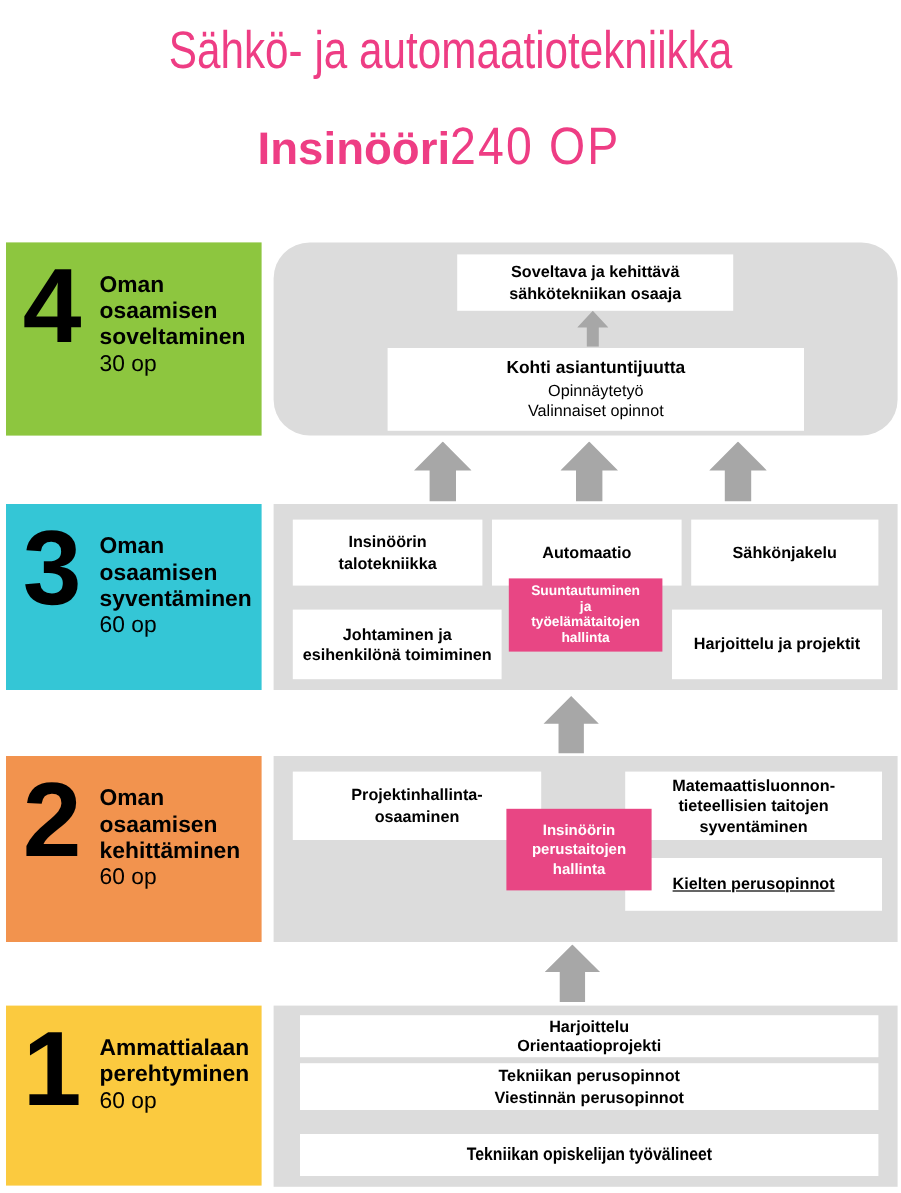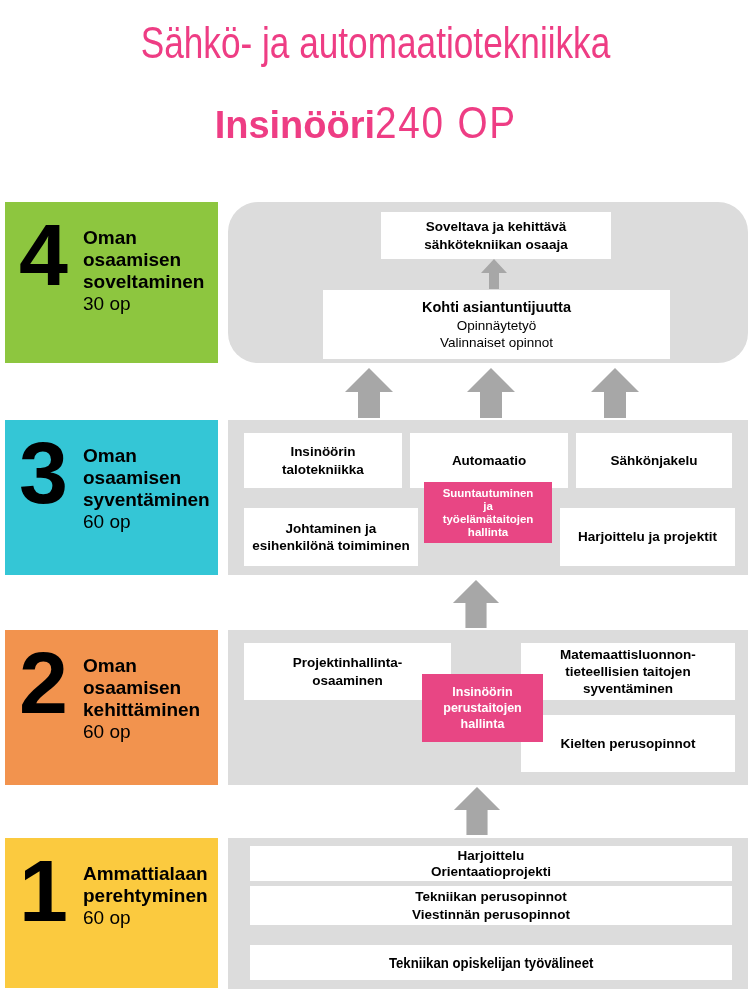--- a/index.html
+++ b/index.html
@@ -138,21 +138,21 @@
   <div class="panel" style="top:630px;height:155px;">
     <div class="wbox" style="left:16px;top:13px;width:207px;height:57px;">
       <span>Projektinhallinta-</span>
       <span>osaaminen</span>
     </div>
     <div class="wbox" style="left:293px;top:13px;width:214px;height:57px;">
       <span>Matemaattisluonnon-</span>
       <span>tieteellisien taitojen</span>
       <span>syventäminen</span>
     </div>
-    <div class="wbox" style="left:293px;top:85px;width:214px;height:57px;">
+    <div class="wbox" style="left:293px;top:85px;width:214px;height:44px;text-decoration:underline;">
       <span>Kielten perusopinnot</span>
     </div>
     <div class="pinkbox" style="left:194px;top:44px;width:121px;height:68px;font-size:12.5px;line-height:16px;">
       <span>Insinöörin</span>
       <span>perustaitojen</span>
       <span>hallinta</span>
     </div>
   </div>
 
   <svg class="arrow" style="left:453px;top:787px;" width="48" height="48" viewBox="0 0 48 50">

